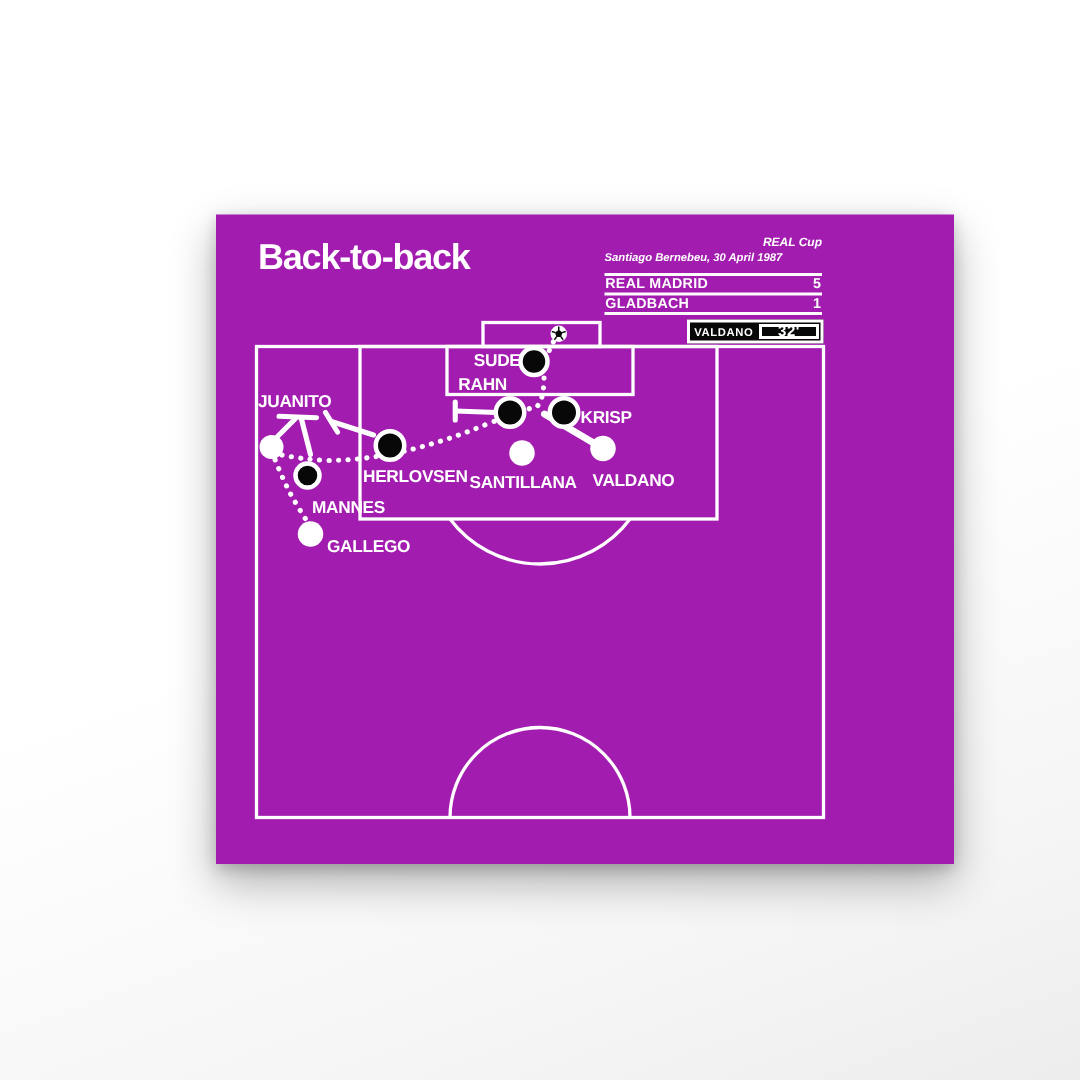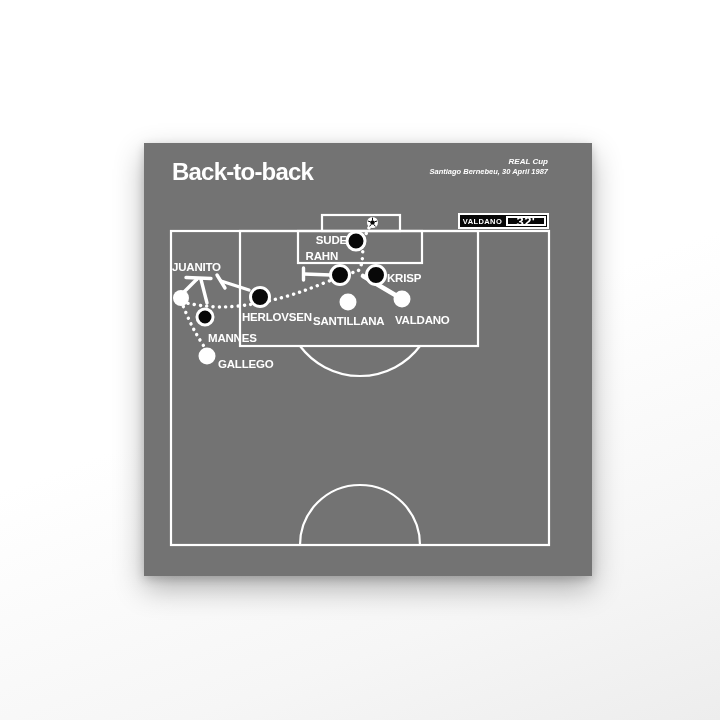--- a/index.html
+++ b/index.html
@@ -2,62 +2,72 @@
 <html><head>
 <meta charset="utf-8">
 <style>
   html,body{margin:0;padding:0;width:720px;height:720px;overflow:hidden;}
   body{
     position:relative;
     background:linear-gradient(160deg,#ffffff 50%,#f6f6f6 80%,#ededed 100%);
     font-family:"Liberation Sans",sans-serif;
   }
   .poster{
-    position:absolute;left:144px;top:143px;width:448px;height:433px;
-    background:#737373;
+    position:absolute;left:144px;top:143px;width:492px;height:433px;
+    background:#a21caf;
     box-shadow:0 12px 28px rgba(0,0,0,.30),0 3px 9px rgba(0,0,0,.18);
   }
   .title{
     position:absolute;left:28px;top:15px;color:#fff;
     font-size:24px;font-weight:800;letter-spacing:-0.8px;white-space:nowrap;
   }
   .match-info{position:absolute;left:259px;top:14px;width:145px;color:#fff;}
   .mi-comp{font-size:8px;font-style:italic;font-weight:700;text-align:right;line-height:10px;}
-  .mi-venue{font-size:7.5px;font-style:italic;font-weight:700;text-align:right;line-height:9px;}
+  .mi-venue{font-size:7.5px;font-style:italic;font-weight:700;text-align:left;line-height:9px;}
   .score-table{margin-top:6px;border-top:2.5px solid #fff;}
   .score-row{
     display:flex;justify-content:space-between;align-items:center;
     height:11px;border-bottom:2px solid #fff;
     font-size:9.5px;font-weight:700;letter-spacing:0.2px;padding:0 0.5px;
   }
   .badge{
     position:absolute;left:314px;top:70px;width:91px;height:16px;
     border:2px solid #fff;box-sizing:border-box;background:#080808;
     display:flex;align-items:stretch;color:#fff;
   }
   .badge-name{flex:1;display:flex;align-items:center;justify-content:center;
     font-size:7.5px;font-weight:700;letter-spacing:0.4px;}
   .badge-minute{
     width:40px;margin:1px;border:2px solid #fff;box-sizing:border-box;
     display:flex;align-items:center;justify-content:center;
-    font-size:13px;font-weight:700;letter-spacing:0.4px;
+    font-size:10px;font-weight:700;letter-spacing:0.4px;
   }
   svg.pitch{position:absolute;left:0;top:0;width:432px;height:433px;}
   svg text{font-family:"Liberation Sans","DejaVu Sans",sans-serif;fill:#fff;letter-spacing:-0.2px;}
 </style>
 </head>
 <body>
 
 <div class="poster">
 
   <div class="title">Back-to-back</div>
 
   <div class="match-info">
     <div class="mi-comp">REAL Cup</div>
     <div class="mi-venue">Santiago Bernebeu, 30 April 1987</div>
+    <div class="score-table">
+      <div class="score-row">
+        <span>REAL MADRID</span>
+        <span>5</span>
+      </div>
+      <div class="score-row">
+        <span>GLADBACH</span>
+        <span>1</span>
+      </div>
+    </div>
   </div>
 
   <div class="badge">
     <div class="badge-name">VALDANO</div>
     <div class="badge-minute">32'</div>
   </div>
 
   <svg class="pitch" id="pitch-svg" viewBox="0 0 432 433">
     <g fill="none" stroke="#ffffff" stroke-width="2.2">
       <rect x="27" y="88" width="378" height="314"></rect>

